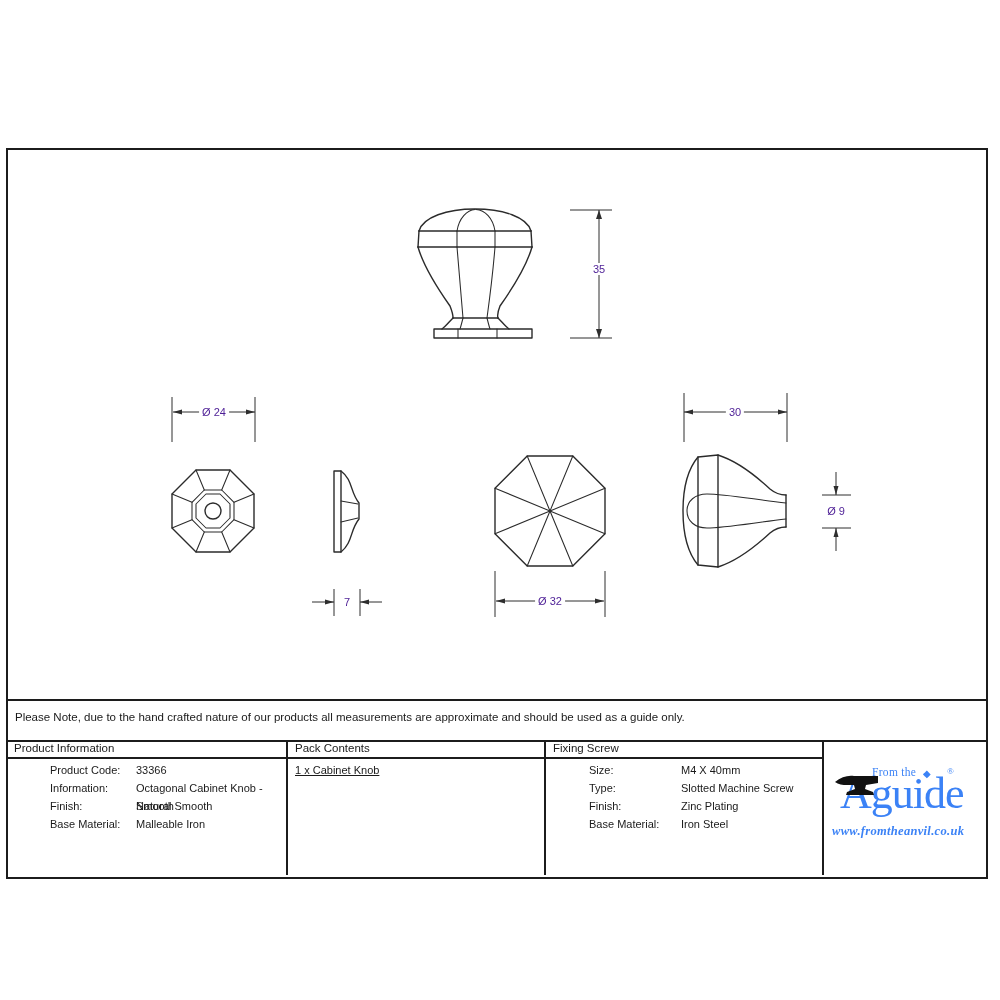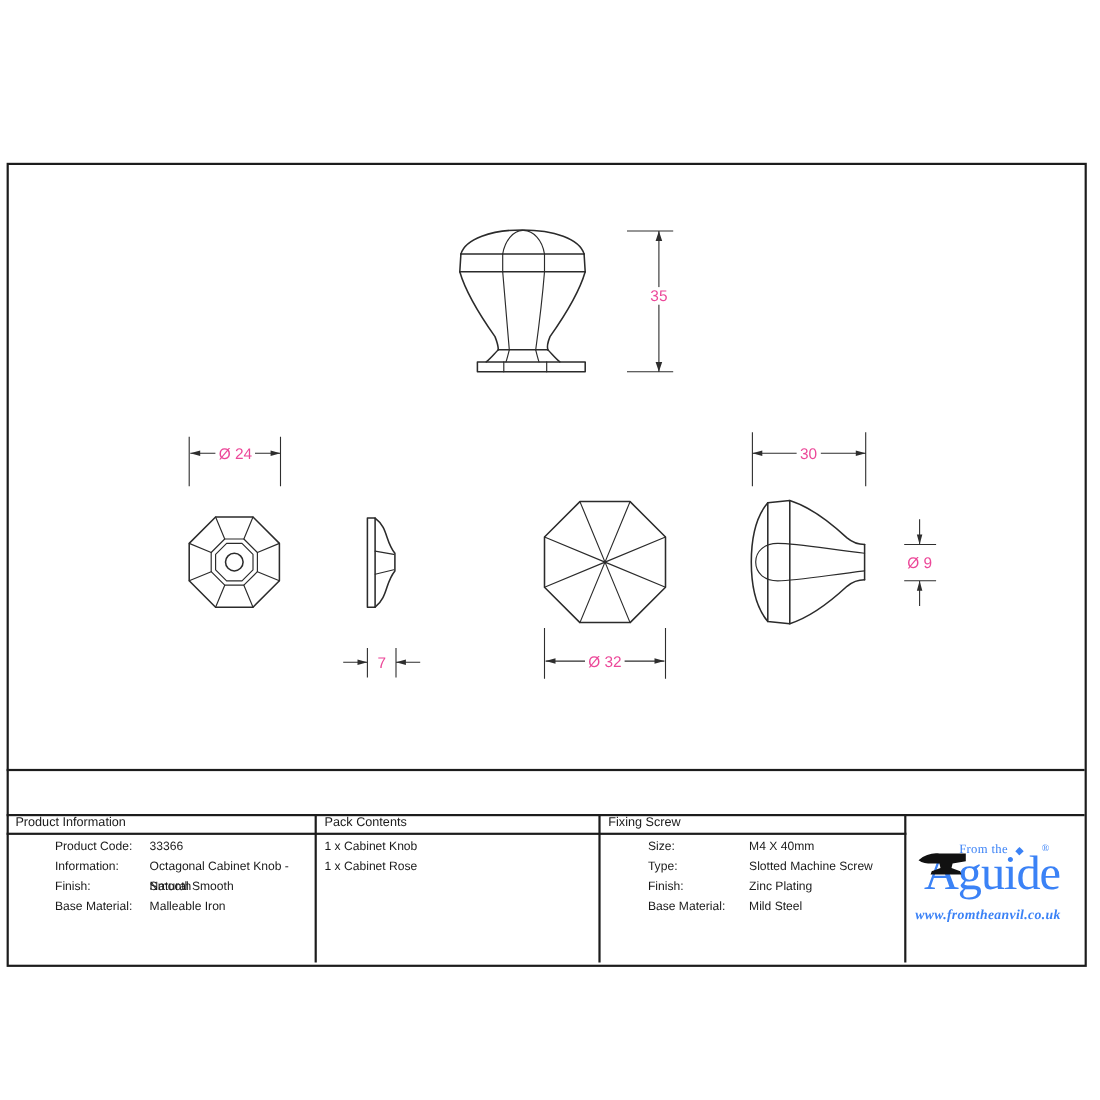--- a/index.html
+++ b/index.html
@@ -5,29 +5,29 @@
   html,body{margin:0;padding:0;background:#ffffff;}
   .sheet{position:relative;width:1000px;height:1000px;background:#ffffff;overflow:hidden;
          font-family:"Liberation Sans",sans-serif;color:#1a1a1a;}
   .frame{position:absolute;left:6px;top:148px;width:978px;height:727px;border:2px solid #1c1c1c;}
   svg.drawings{position:absolute;left:0;top:0;width:1000px;height:1000px;pointer-events:none;}
   .outline{fill:none;stroke:#2b2b2b;stroke-width:1.4;stroke-linecap:round;stroke-linejoin:round;}
   .facet{fill:none;stroke:#2b2b2b;stroke-width:1.05;stroke-linecap:round;stroke-linejoin:round;}
   .dimline{fill:none;stroke:#2e2e2e;stroke-width:1;}
   .dimarrow{fill:#2e2e2e;stroke:none;}
   .dim{position:absolute;transform:translate(-50%,-50%);background:#ffffff;padding:0 3px;
-       font-size:14px;color:#ec4899;white-space:nowrap;}
+       font-size:11px;color:#4c1d95;white-space:nowrap;}
   .tline{position:absolute;background:#1c1c1c;}
   .note{position:absolute;left:15px;top:711px;width:940px;font-size:11.5px;}
   .thead{position:absolute;font-size:11.5px;top:742px;}
   .cellcol{position:absolute;top:761px;font-size:11px;}
   .row{display:flex;height:18px;line-height:18px;padding-left:36px;}
   .row .lbl{width:86px;flex:0 0 86px;}
   .fix .lbl{width:92px;flex:0 0 92px;}
-  .packitem{height:18px;line-height:18px;}
+  .packitem{height:18px;line-height:18px;text-decoration:underline;}
   
   .logo{position:absolute;left:832px;top:766px;width:148px;height:84px;color:#3b82f6;}
   .logo-from{position:absolute;top:0;left:40px;font-family:"Liberation Serif",serif;font-size:11.5px;letter-spacing:.3px;}
   .logo-diamond{position:absolute;top:3px;left:91px;font-size:10px;line-height:10px;}
   .logo-reg{position:absolute;top:0;left:115px;font-family:"Liberation Serif",serif;font-size:9px;}
   .logo-word{position:absolute;top:6px;left:8px;font-family:"Liberation Serif",serif;font-size:44px;
              line-height:1;letter-spacing:-1px;white-space:nowrap;}
   .logo-anvil{position:absolute;left:2px;top:8px;width:46px;height:22px;}
   .logo-url{position:absolute;top:58px;left:0;width:100%;text-align:left;
             font-family:"Liberation Serif",serif;font-style:italic;font-weight:600;
@@ -120,20 +120,21 @@
   <span class="dim" style="left:735px;top:412px">30</span>
   <span class="dim" style="left:836px;top:511px">Ø 9</span>
 
   <div class="tline" style="left:6px;top:699px;width:980px;height:2px"></div>
   <div class="tline" style="left:6px;top:740px;width:980px;height:2px"></div>
   <div class="tline" style="left:6px;top:757px;width:818px;height:2px"></div>
   <div class="tline" style="left:286px;top:740px;width:2px;height:135px"></div>
   <div class="tline" style="left:544px;top:740px;width:2px;height:135px"></div>
   <div class="tline" style="left:822px;top:740px;width:2px;height:135px"></div>
 
+  <div class="note">Please Note, due to the hand crafted nature of our products all measurements are approximate and should be used as a guide only.</div>
 
   <div class="thead" style="left:14px">Product Information</div>
   <div class="thead" style="left:295px">Pack Contents</div>
   <div class="thead" style="left:553px">Fixing Screw</div>
 
   <div class="cellcol" style="left:14px;width:265px">
     <div class="row">
       <span class="lbl">Product Code:</span>
       <span>33366</span>
     </div>
@@ -146,39 +147,38 @@
       <span>Natural Smooth</span>
     </div>
     <div class="row">
       <span class="lbl">Base Material:</span>
       <span>Malleable Iron</span>
     </div>
   </div>
 
   <div class="cellcol" style="left:295px;width:240px">
     <div class="packitem">1 x Cabinet Knob</div>
-    <div class="packitem">1 x Cabinet Rose</div>
   </div>
 
   <div class="cellcol fix" style="left:553px;width:262px">
     <div class="row">
       <span class="lbl">Size:</span>
       <span>M4 X 40mm</span>
     </div>
     <div class="row">
       <span class="lbl">Type:</span>
       <span>Slotted Machine Screw</span>
     </div>
     <div class="row">
       <span class="lbl">Finish:</span>
       <span>Zinc Plating</span>
     </div>
     <div class="row">
       <span class="lbl">Base Material:</span>
-      <span>Mild Steel</span>
+      <span>Iron Steel</span>
     </div>
   </div>
 
   <div class="logo">
     <span class="logo-from">From the</span>
     <span class="logo-diamond">◆</span>
     <span class="logo-reg">®</span>
     <span class="logo-word"><span>A</span><span>guide</span></span>
     <svg class="logo-anvil" viewBox="0 0 46 22">
       <path fill="#111" d="M1,8 C7,3 14,1 20,2 L44,2 L44,9 L32,11 L31,15 L39,18 L40,21 L12,21 L13,18 L21,15 L20,11 C13,11 6,12 1,8 Z"></path>

